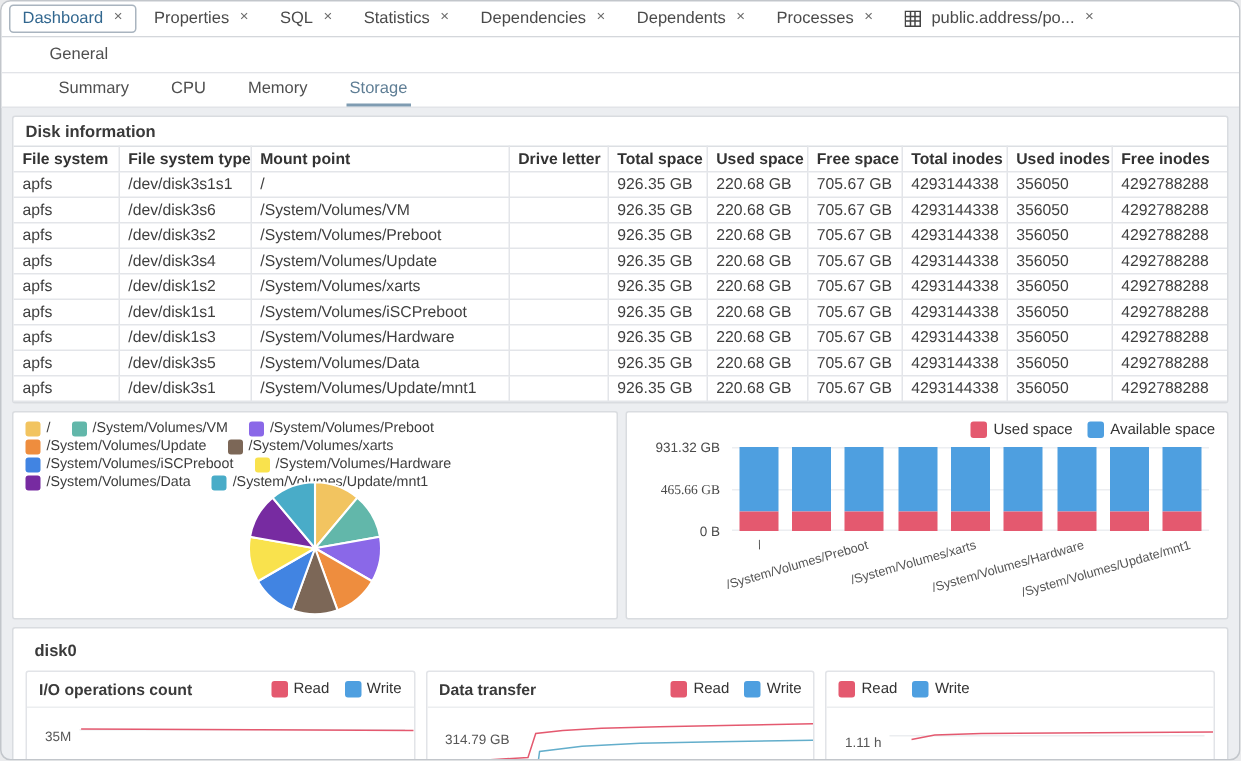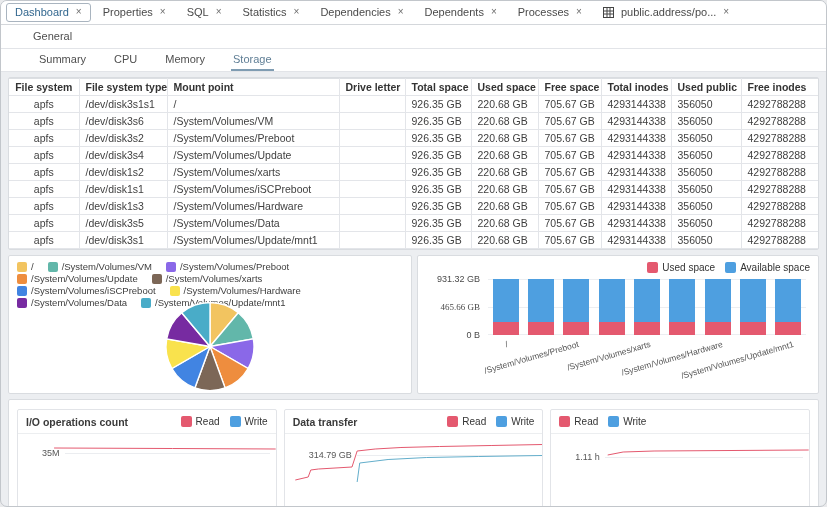--- a/index.html
+++ b/index.html
@@ -28,21 +28,21 @@
   .nav2 .nav-item.active { color:#5f7e95; border-bottom-color:#7f9cb2; }
   
   .content { padding:5px 7px; height:calc(100% - 71px); overflow:hidden; }
   .panel { background:#fff; border:1px solid #d9dce0; border-radius:2px; }
   .panel-title { font-size:11px; font-weight:bold; color:#3a3a3a; padding:4px 8px 3px 8px; }
   
   table.disk { width:100%; border-collapse:collapse; table-layout:fixed; font-size:10.5px; }
   table.disk th, table.disk td { border:1px solid #e3e5e9; padding:2px 6px; text-align:left;
     white-space:nowrap; overflow:hidden; height:17px; color:#3f3f3f; }
   table.disk th { font-weight:bold; color:#333; border-top:1px solid #dcdfe3; }
-  table.disk tr td:first-child, table.disk tr th:first-child { border-left:none;text-align:center; }
+  table.disk tr td:first-child, table.disk tr th:first-child { border-left:none; }
   table.disk tr td:last-child, table.disk tr th:last-child { border-right:none;margin-top:25px; }
   
   .charts-row { display:flex; gap:5px; margin-top:5px; height:139px; }
   .pie-panel { width:404px; padding:5px 8px; position:relative; }
   .pie-legend { display:flex; flex-wrap:wrap; column-gap:14px; row-gap:1px; font-size:9.5px; color:#3d3d3d; }
   .legend-item { display:flex; align-items:center; gap:4px; }
   .sw { width:10px; height:10px; border-radius:2px; flex:none; }
   .pie-wrap { position:absolute; left:0; right:0; bottom:1px; display:flex; justify-content:center; }
   .bar-panel { flex:1; padding:4px 8px; display:flex; flex-direction:column; }
   .mini-legend { display:flex; gap:10px; justify-content:flex-end; align-items:center;
@@ -62,21 +62,21 @@
     transform:translateX(-100%) rotate(-16deg); transform-origin:right top; }
   
   .disk0-panel { margin-top:5px; height:220px; padding:5px 8px; }
   .disk0-row { display:flex; gap:7px; margin-top:4px; }
   .io-panel { flex:1; border:1px solid #e2e4e8; border-radius:2px; height:170px;
     display:flex; flex-direction:column; background:#fff; }
   .io-head { display:flex; justify-content:space-between; align-items:center;
     padding:4px 8px; border-bottom:1px solid #eceef0; }
   .io-title { font-size:10.5px; font-weight:bold; color:#3a3a3a;text-align:center; }
   .io-chart { position:relative; flex:1; overflow:hidden; }
-  .tick { position:absolute; left:24px; right:6px; display:flex; align-items:center; gap:5px; }
+  .tick { position:absolute; left:12px; right:6px; display:flex; align-items:flex-start; gap:5px; }
   .tick .tlabel { font-size:9px; color:#565656; }
   .tick .tline { flex:1; border-top:1px solid #ebedf0; }
   .io-chart svg { position:absolute; left:0; top:0; width:100%; height:50px; }
 </style>
 </head>
 <body>
 
 <div id="window">
   <div class="tabbar">
       <div class="tab active">
@@ -125,20 +125,21 @@
   <div class="nav2">
       <div class="nav-item">Summary</div>
       <div class="nav-item">CPU</div>
       <div class="nav-item">Memory</div>
       <div class="nav-item active">Storage</div>
     </div>
 
   <div class="content">
 
     <div class="panel">
+      <div class="panel-title">Disk information</div>
       <table class="disk">
         <colgroup>
             <col style="width: 70px;">
             <col style="width: 88px;">
             <col style="width: 172px;">
             <col style="width: 66px;">
             <col style="width: 66px;">
             <col style="width: 67px;">
             <col style="width: 63px;">
             <col style="width: 70px;">
@@ -148,21 +149,21 @@
         <thead>
             <tr>
               <th>File system</th>
               <th>File system type</th>
               <th>Mount point</th>
               <th>Drive letter</th>
               <th>Total space</th>
               <th>Used space</th>
               <th>Free space</th>
               <th>Total inodes</th>
-              <th>Used public</th>
+              <th>Used inodes</th>
               <th>Free inodes</th>
             </tr>
           </thead>
         <tbody>
             <tr>
               <td>apfs</td>
               <td>/dev/disk3s1s1</td>
               <td>/</td>
               <td></td>
               <td>926.35 GB</td>
@@ -392,20 +393,21 @@
             <div class="xlabel" style="left: 5.55556%;">/</div>
             <div class="xlabel" style="left: 27.7778%;">/System/Volumes/Preboot</div>
             <div class="xlabel" style="left: 50%;">/System/Volumes/xarts</div>
             <div class="xlabel" style="left: 72.2222%;">/System/Volumes/Hardware</div>
             <div class="xlabel" style="left: 94.4444%;">/System/Volumes/Update/mnt1</div>
           </div>
       </div>
     </div>
 
     <div class="panel disk0-panel">
+      <div class="panel-title" style="padding-left:6px">disk0</div>
       <div class="disk0-row">
           <div class="io-panel">
             <div class="io-head">
               <div class="io-title">I/O operations count</div>
               <div class="mini-legend">
                 <span class="legend-item">
                   <span class="sw" style="background: rgb(228, 89, 111);"></span>
                   <span>Read</span>
                 </span>
                 <span class="legend-item">
@@ -432,21 +434,21 @@
                   <span class="sw" style="background: rgb(228, 89, 111);"></span>
                   <span>Read</span>
                 </span>
                 <span class="legend-item">
                   <span class="sw" style="background: rgb(78, 159, 224);"></span>
                   <span>Write</span>
                 </span>
               </div>
             </div>
             <div class="io-chart">
-              <div class="tick" style="top: 16px;">
+              <div class="tick" style="top: 16px; flex-direction: column;">
                 <span class="tlabel">314.79 GB</span>
                 <div class="tline"></div>
               </div>
               <svg viewBox="0 0 100 50" preserveAspectRatio="none">
                 <polyline points="4,46 9,43 10,36 13,35 26,33 28,17 35,15 45,13.5 60,12.5 80,11.5 100,10.5" fill="none" stroke="#e4596f" stroke-width="1" vector-effect="non-scaling-stroke"></polyline>
                 <polyline points="28,48 29,29 40,25.5 55,23.5 75,22.5 100,21.5" fill="none" stroke="#63aecb" stroke-width="1" vector-effect="non-scaling-stroke"></polyline>
               </svg>
             </div>
           </div>
           <div class="io-panel">

